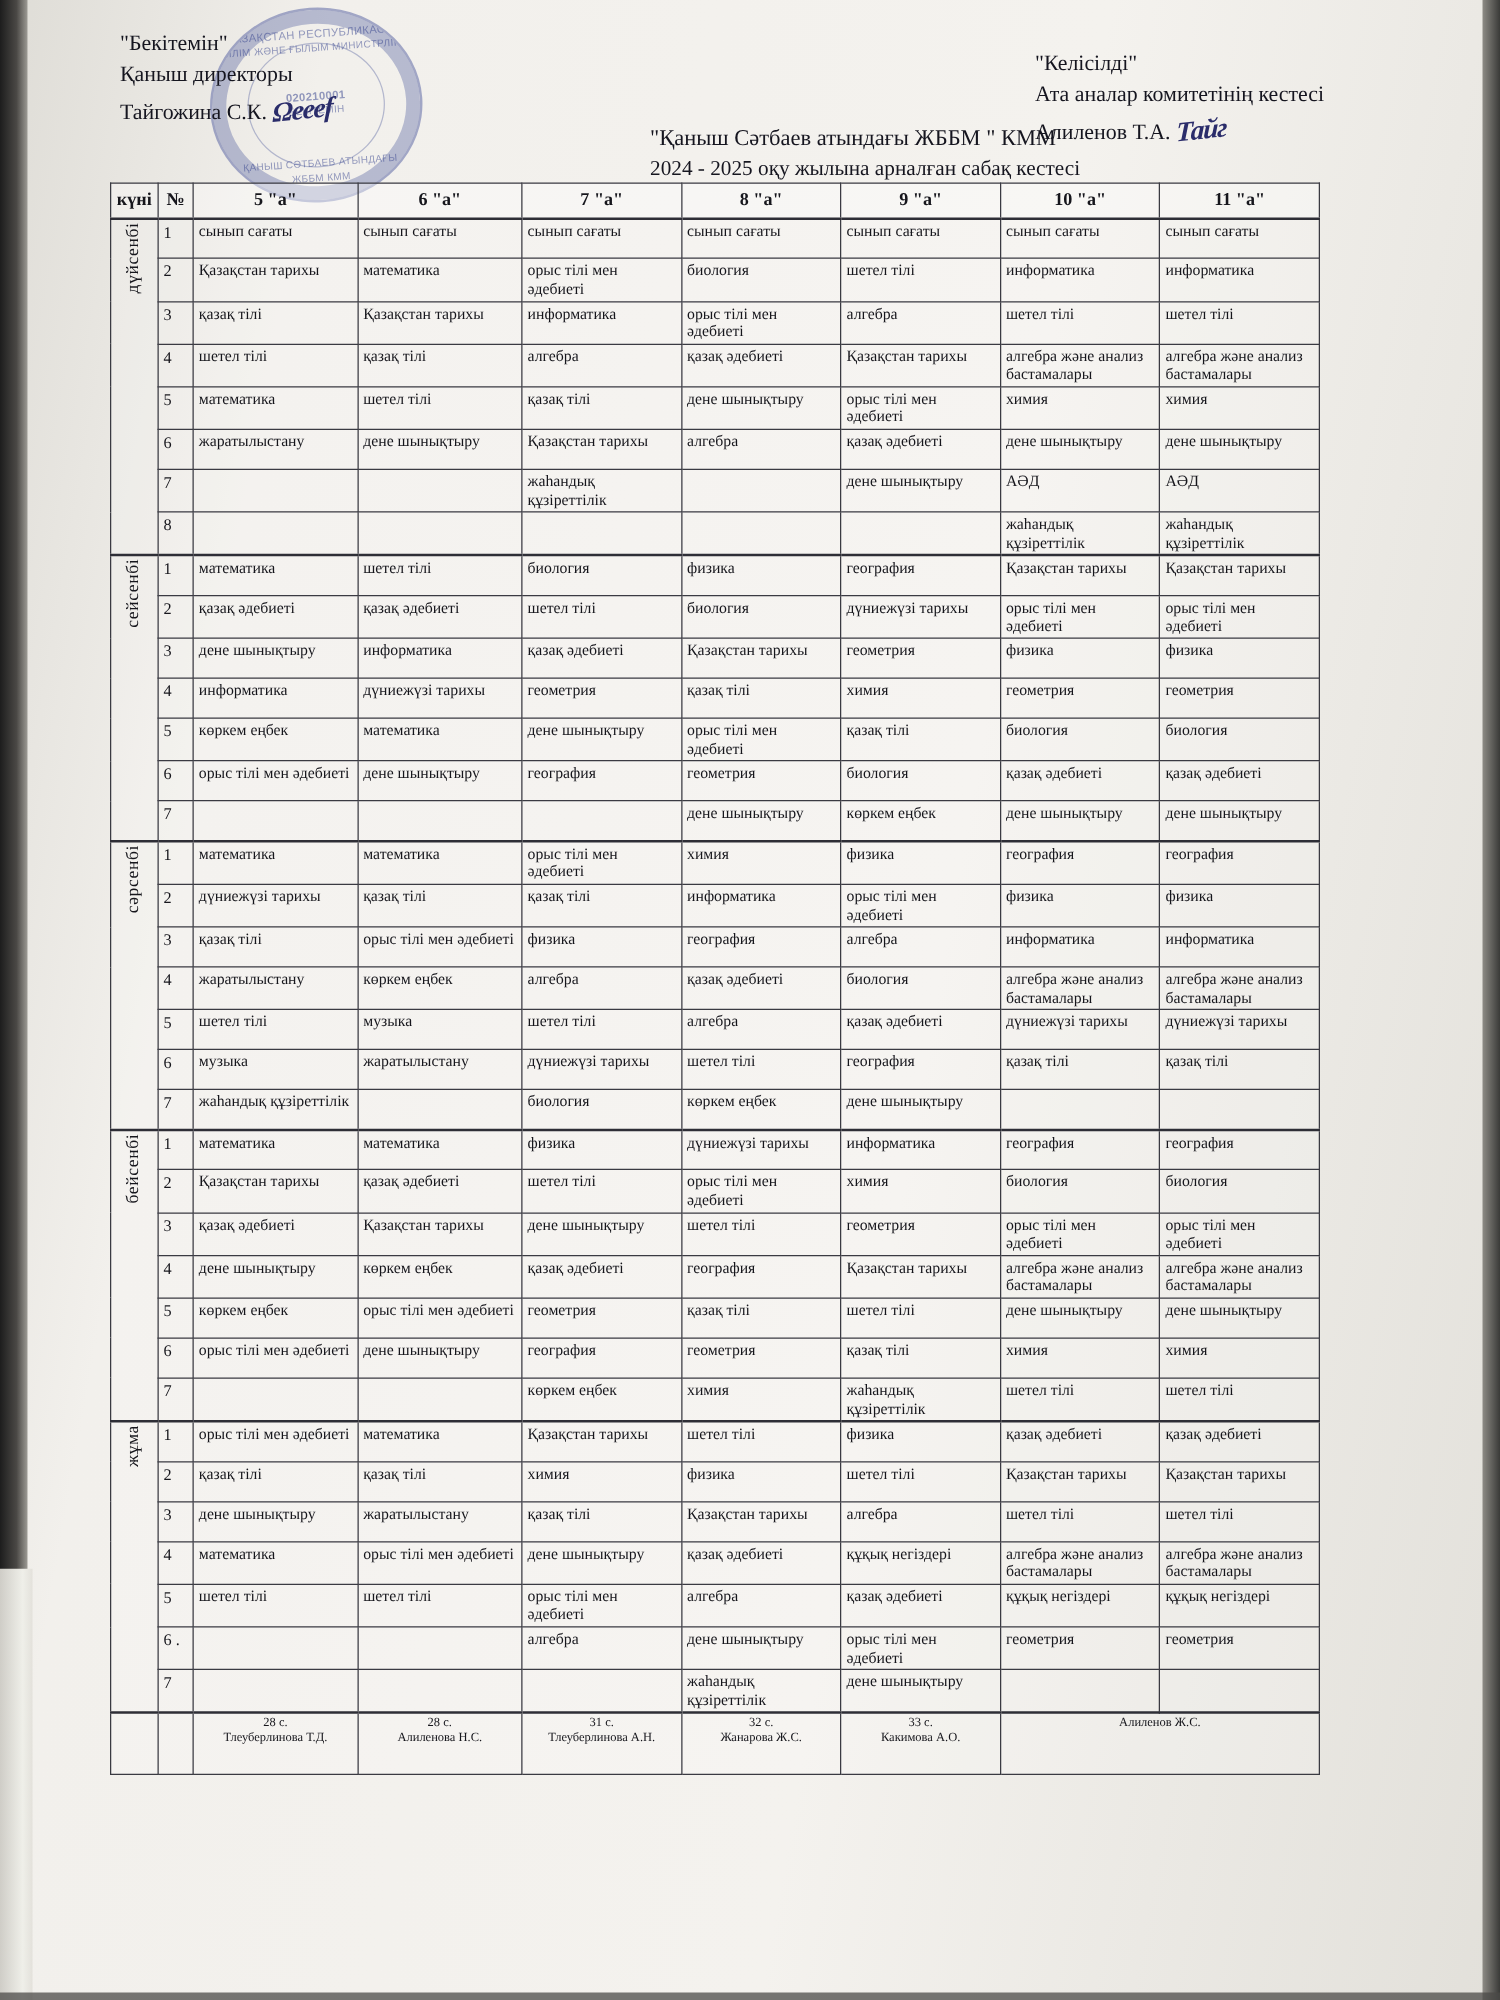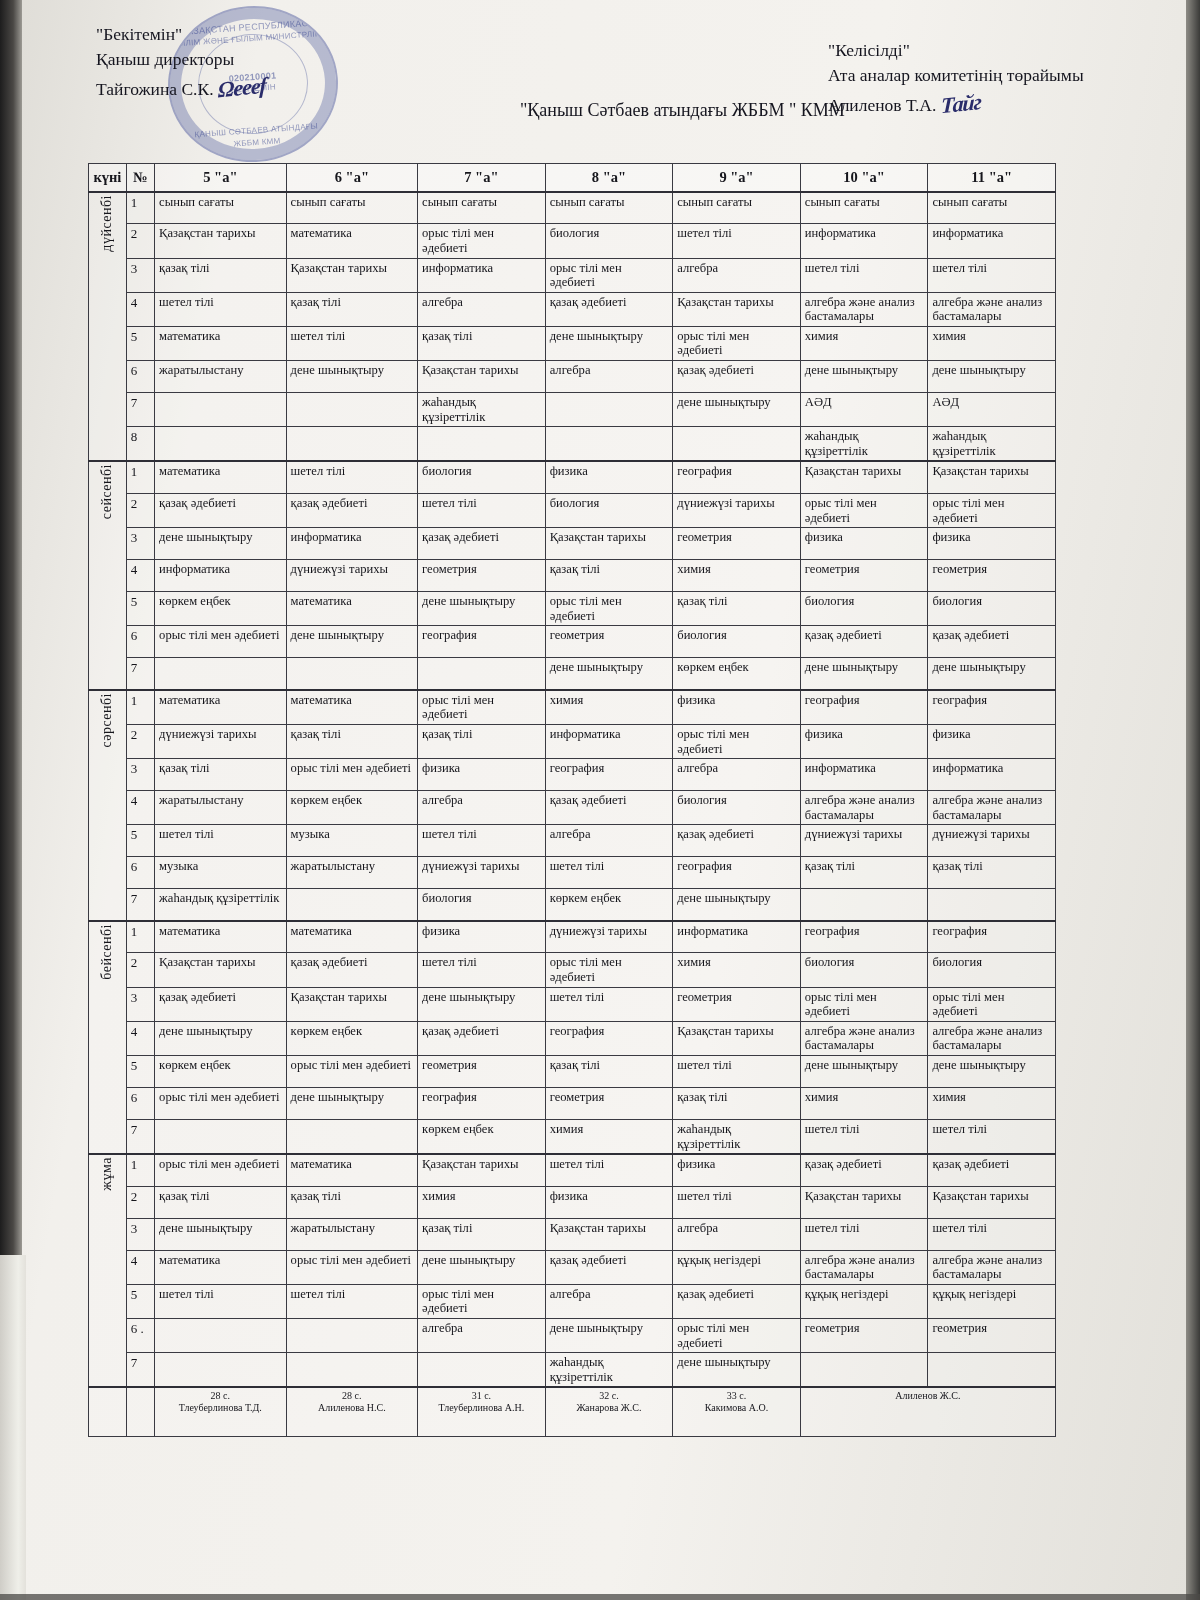--- a/index.html
+++ b/index.html
@@ -103,21 +103,21 @@
   .stamp .t2 { top: 26px; font-size: 8px; }
   .stamp .t3 { top: 64px; font-size: 9px; font-weight: bold;}
   .stamp .t4 { top: 76px; font-size: 8px; }
   .stamp .t5 { top: 118px; font-size: 8px; }
   .stamp .t6 { top: 130px; font-size: 8px; }
 
   
   table.sched {
     position: absolute;
     left: 88px;
-    top: 163px;
+    top: 146px;
     width: 968px;
     border-collapse: collapse;
     font-family: "Liberation Serif", serif;
     font-size: 12.6px;
     color: #16161c;
     background: rgba(255,255,255,.18);
   }
   table.sched td, table.sched th {
     border: 1px solid #3a3a42;
     padding: 2px 4px;
@@ -189,29 +189,30 @@
     <div>"Бекітемін"</div>
     <div>Қаныш директоры</div>
     <div>
       <span>Тайгожина С.К.</span>
       <span class="sign">Ωeeef</span>
     </div>
   </div>
 
   <div class="hdr hdr-right">
     <div>"Келісілді"</div>
-    <div>Ата аналар комитетінің төрайымы</div>
+    <div>Ата аналар комитетінің кестесі</div>
     <div>
       <span>Алиленов Т.А.</span>
       <span class="sign">Тайг</span>
     </div>
   </div>
 
   <div class="hdr hdr-center">
     <div>"Қаныш Сәтбаев атындағы ЖББМ " КММ</div>
+    <div class="l2">2024 - 2025 оқу жылына арналған сабақ кестесі</div>
   </div>
 
   <table class="sched">
     <thead>
       <tr class="hdr-row">
         <th class="c-day">күні</th>
         <th class="c-no">№</th>
         <th class="cls">5 "а"</th>
         <th class="cls">6 "а"</th>
         <th class="cls">7 "а"</th>

